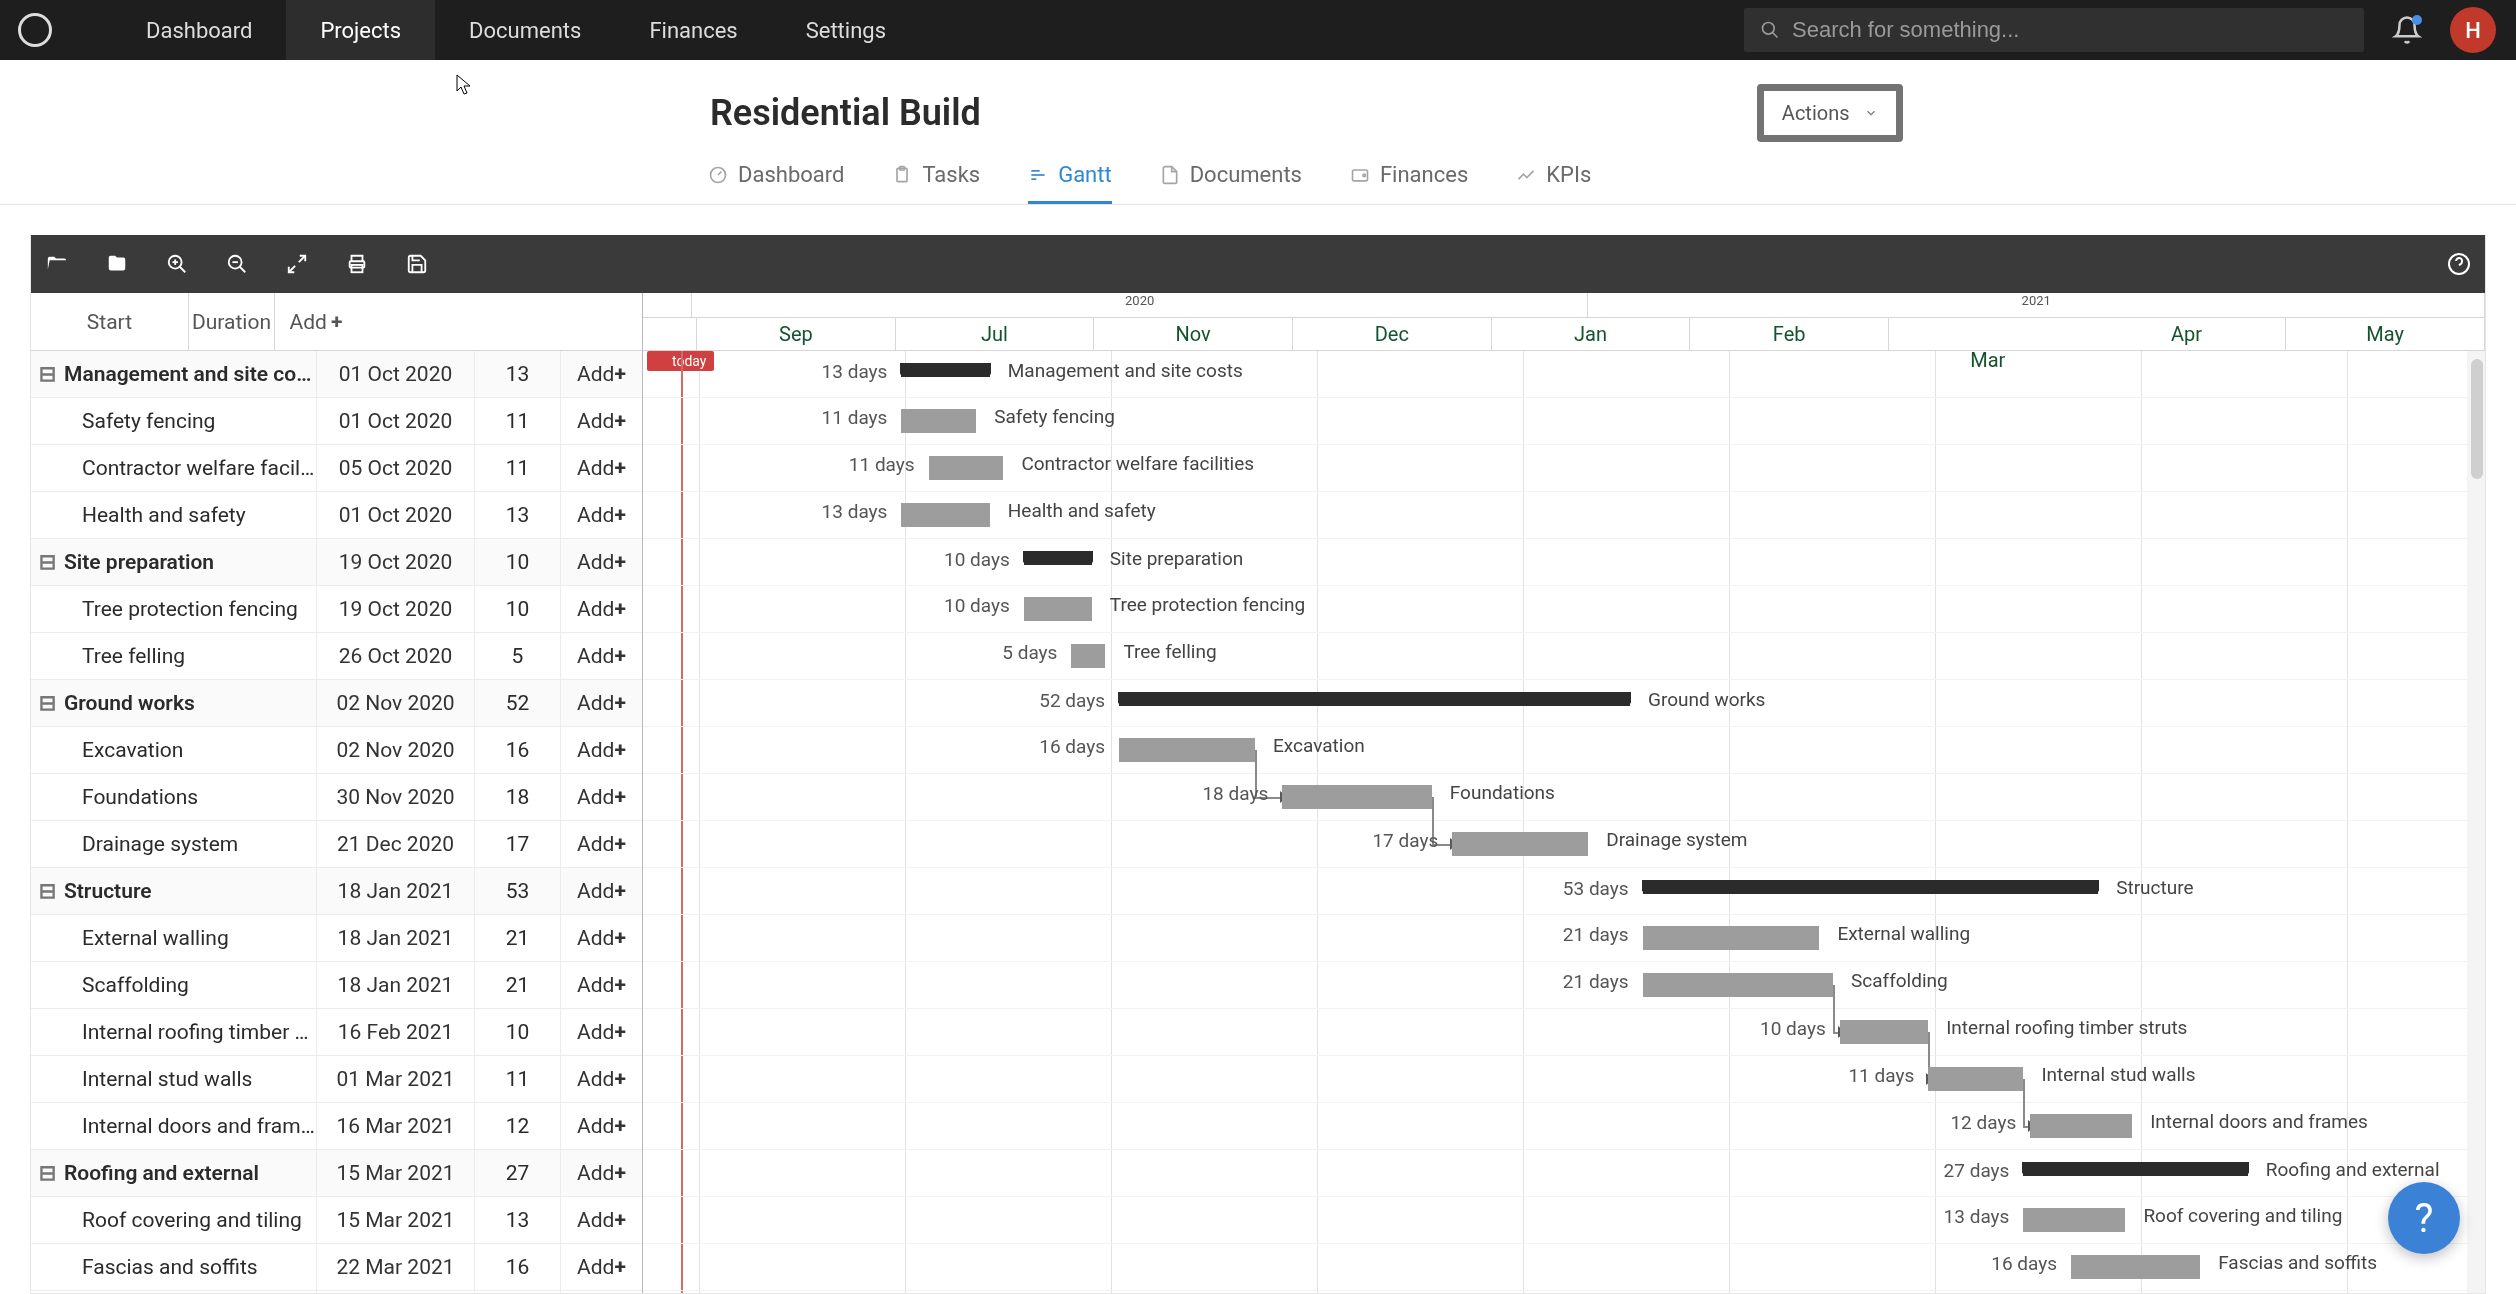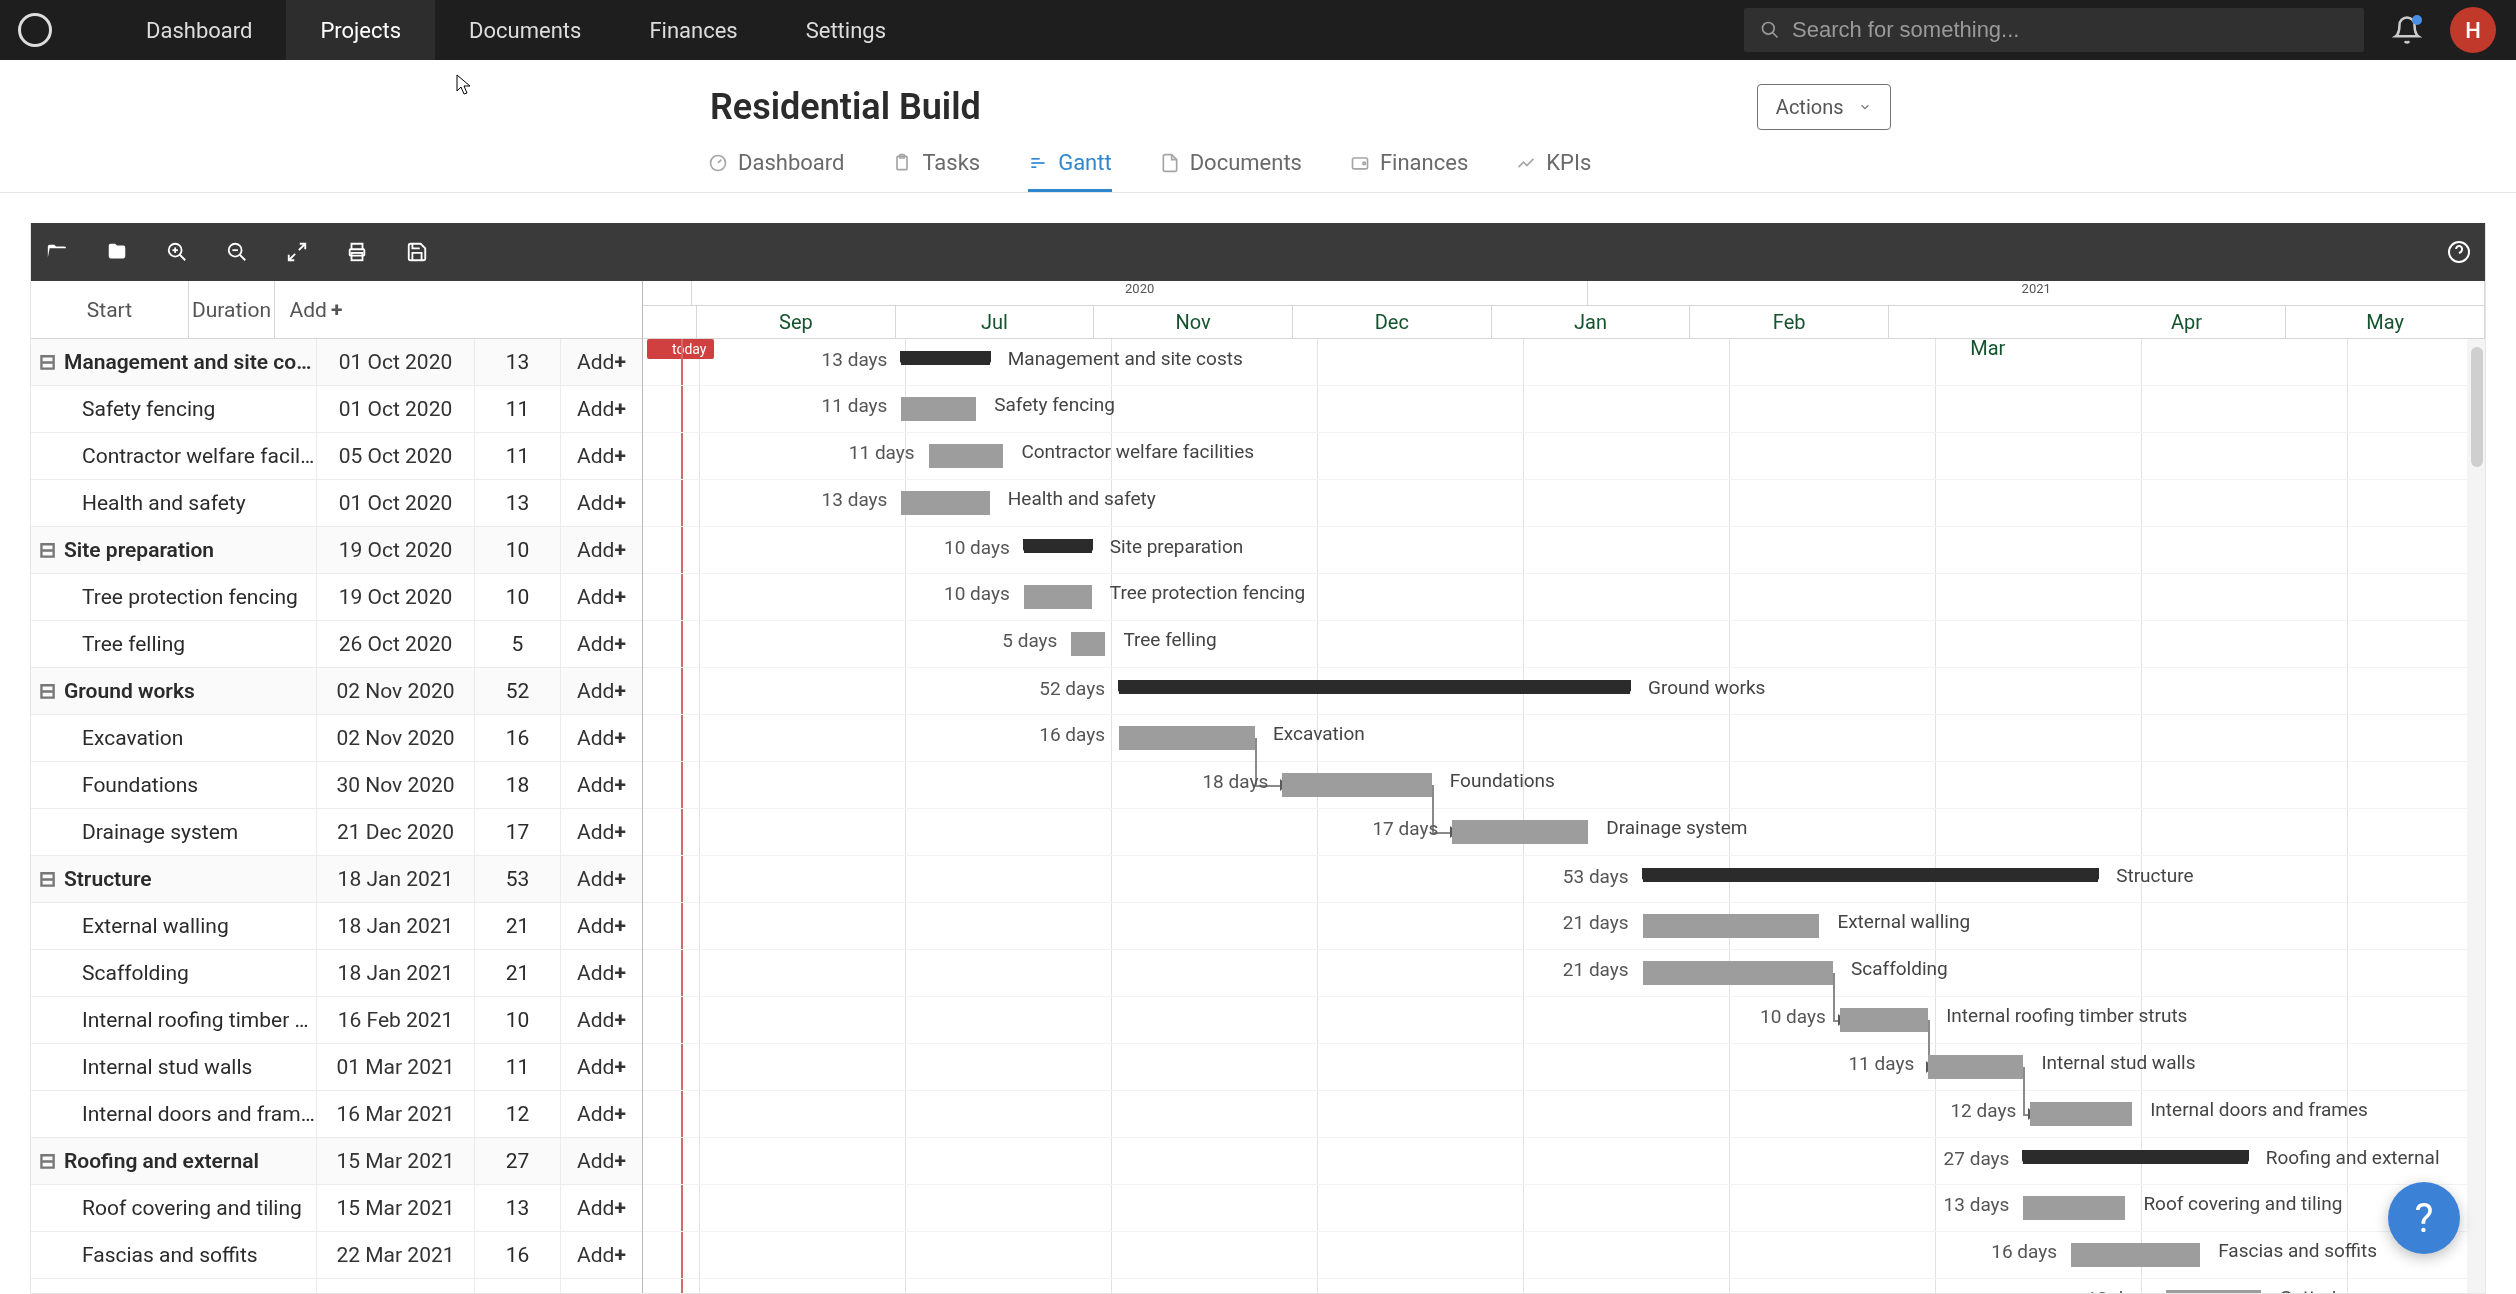--- a/index.html
+++ b/index.html
@@ -16,21 +16,21 @@
   .searchbox input { background: transparent; border: none; outline: none; color: #ccc; font-size: 22px; width: 100%; }
   .searchbox input::placeholder { color: #9a9a9a; }
   .bell { width: 30px; height: 30px; margin: 0 28px; position: relative; }
   .bell-dot { position: absolute; top: 0; right: 0; width: 10px; height: 10px; border-radius: 50%; background: #4a90e2; }
   .avatar { width: 46px; height: 46px; border-radius: 50%; background: #c0392b; color: #fff; display: flex; align-items: center; justify-content: center; font-size: 22px; font-weight: 500; margin-right: 6px; }
 
   
   .subheader { border-bottom: 1px solid #e6e6e6; display: flex; flex-direction: column; padding-top: 24px; }
   .subheader-row1 { display: flex; align-items: center; padding: 0 30px; }
   .page-title { font-size: 36px; font-weight: 600; margin-left: 680px; color: #2b2b2b; }
-  .actions-btn { margin-left: 776px; border: 1px solid #737373; border-radius: 4px; padding: 10px 18px; font-size: 20px; color: #555; display: flex; align-items: center; gap: 14px; }
+  .actions-btn { margin-left: 776px; border: 7px solid #737373; border-radius: 4px; padding: 10px 18px; font-size: 20px; color: #555; display: flex; align-items: center; gap: 14px; }
   .subheader-tabs { display: flex; gap: 48px; margin-left: 708px; margin-top: 20px; }
   .subtab { display: flex; align-items: center; gap: 10px; padding-bottom: 14px; font-size: 22px; color: #6a6a6a; border-bottom: 3px solid transparent; }
   .subtab.active { color: #2f87d0; border-bottom-color: #2f87d0; }
   .subtab-icon { width: 20px; height: 20px; opacity: 0.6; }
   .subtab.active .subtab-icon { opacity: 1; }
 
   
   .gantt-wrap { margin: 30px 30px 0 30px; flex: 1; display: flex; flex-direction: column; overflow: hidden; background: #fff; border: 1px solid #e6e6e6; border-top: none; }
   .gantt-toolbar { background: #3a3a3a; height: 58px; display: flex; align-items: center; padding: 0 14px; gap: 36px; }
   .tool-icon { width: 24px; height: 24px; color: #fff; display: flex; align-items: center; justify-content: center; }

